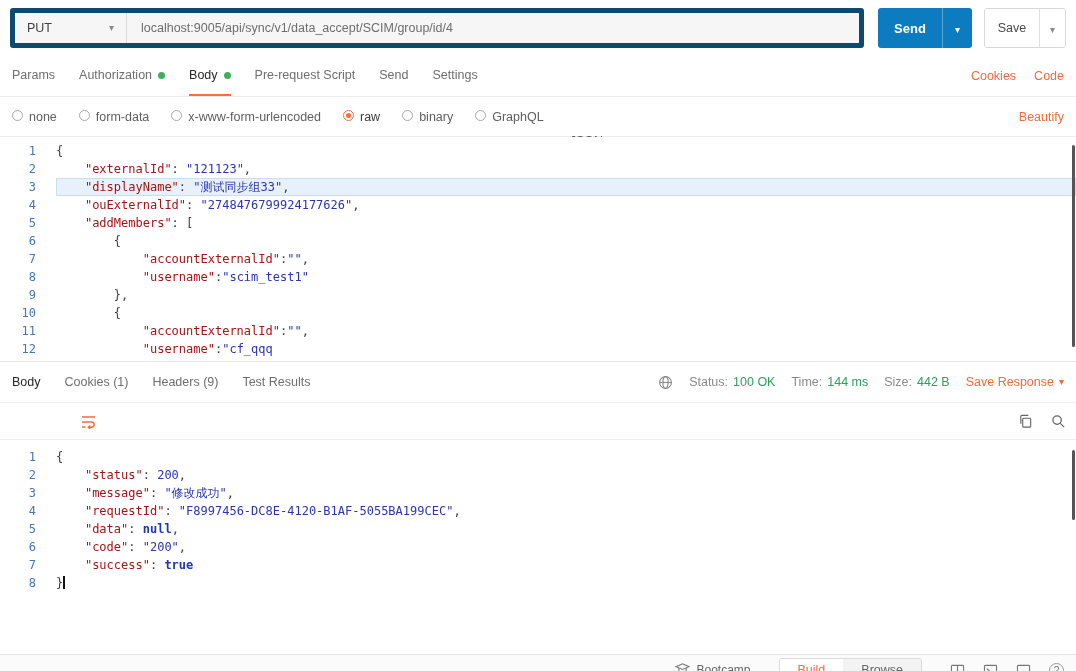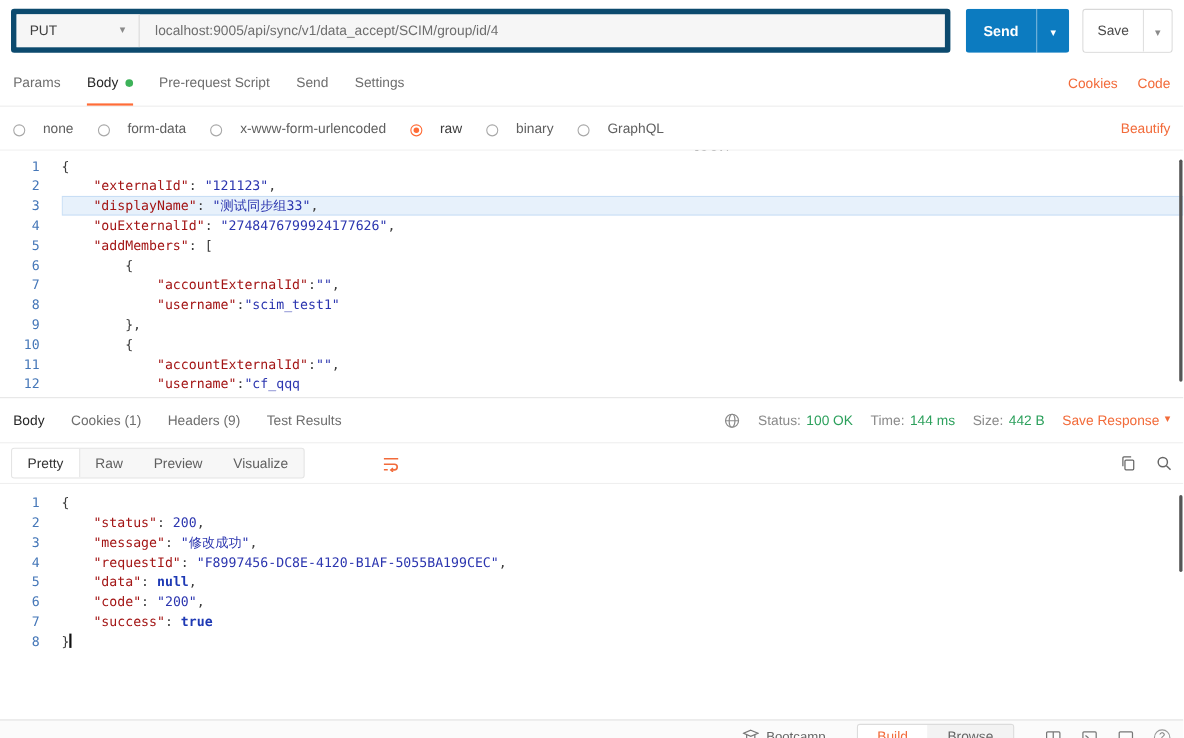--- a/index.html
+++ b/index.html
@@ -25,21 +25,21 @@
   .req-tabs { display:flex; align-items:center; padding:0 12px; height:41px; border-bottom:1px solid #ededed; }
   .tabs-left { display:flex; align-items:center; height:100%; }
   .req-tab { margin-right:24px; color:#6e6e6e; height:100%; display:flex; align-items:center; gap:6px; cursor:pointer; border-bottom:2px solid transparent; }
   .req-tab.active { color:#262626; border-bottom-color:#ff6c37; }
   .green-dot { width:7px; height:7px; border-radius:50%; background:#3db259; display:inline-block; }
   .tabs-right { margin-left:auto; display:flex; gap:18px; }
   .link { color:#f26b3a; cursor:pointer; }
 
   
   .body-type-bar { display:flex; align-items:center; padding:0 12px; height:40px; border-bottom:1px solid #ededed; }
-  .radio-option { display:flex; align-items:flex-end; gap:16px; margin-right:22px; color:#5f5f5f; cursor:pointer; }
+  .radio-option { display:flex; align-items:flex-start; gap:6px; margin-right:22px; color:#5f5f5f; cursor:pointer; }
   .radio { width:11px; height:11px; border-radius:50%; border:1px solid #a8a8a8; background:#fff; position:relative; flex:none; }
   .radio-on { border-color:#ff6c37; }
   .radio-on::after { content:''; position:absolute; inset:2px; border-radius:50%; background:#ff6c37; }
   .radio-option.selected .radio-label { color:#3c3c3c; }
   .lang-select { display:flex; align-items:center; gap:6px; color:#555; margin-left:4px; cursor:pointer;margin-top:48px; }
   .beautify { margin-left:auto; color:#f26b3a; cursor:pointer; }
 
   
   .editor { position:relative; font-family:"DejaVu Sans Mono","Liberation Mono",monospace; font-size:12px; line-height:18px; overflow:hidden; background:#fff; }
   .request-editor { height:224px; padding-top:5px; }
@@ -114,20 +114,24 @@
       <button class="save-btn">Save</button>
       <button class="save-caret"><span class="caret">▾</span></button>
     </div>
   </div>
 
   <div class="req-tabs">
     <div class="tabs-left" id="req-tabs">
         <div class="req-tab">
           <span class="tab-label">Params</span>
         </div>
+        <div class="req-tab">
+          <span class="tab-label">Authorization</span>
+          <span class="green-dot"></span>
+        </div>
         <div class="req-tab active">
           <span class="tab-label">Body</span>
           <span class="green-dot"></span>
         </div>
         <div class="req-tab">
           <span class="tab-label">Pre-request Script</span>
         </div>
         <div class="req-tab">
           <span class="tab-label">Send</span>
         </div>
@@ -259,26 +263,20 @@
           <span class="meta-value">442 B</span>
         </span>
         <span class="save-response">
           <span>Save Response</span>
           <span class="caret">▾</span>
         </span>
       </div>
     </div>
 
     <div class="resp-toolbar">
-      <div class="view-group" id="view-group">
-          <div class="view-btn active">Pretty</div>
-          <div class="view-btn">Raw</div>
-          <div class="view-btn">Preview</div>
-          <div class="view-btn">Visualize</div>
-        </div>
       <div class="lang-select resp-lang">
         <span>JSON</span>
         <span class="caret">▾</span>
       </div>
       <span class="wrap-icon">
         <svg width="17" height="15" viewBox="0 0 17 15" fill="none" stroke="#f26b3a" stroke-width="1.5">
           <line x1="2" y1="3" x2="15" y2="3"></line>
           <path d="M2 8 h9.5 a2.6 2.6 0 0 1 0 5.2 H8.5"></path>
           <path d="M10.3 11.4 L8.2 13.2 L10.3 15" stroke-width="1.3"></path>
           <line x1="2" y1="13" x2="5.5" y2="13"></line>

